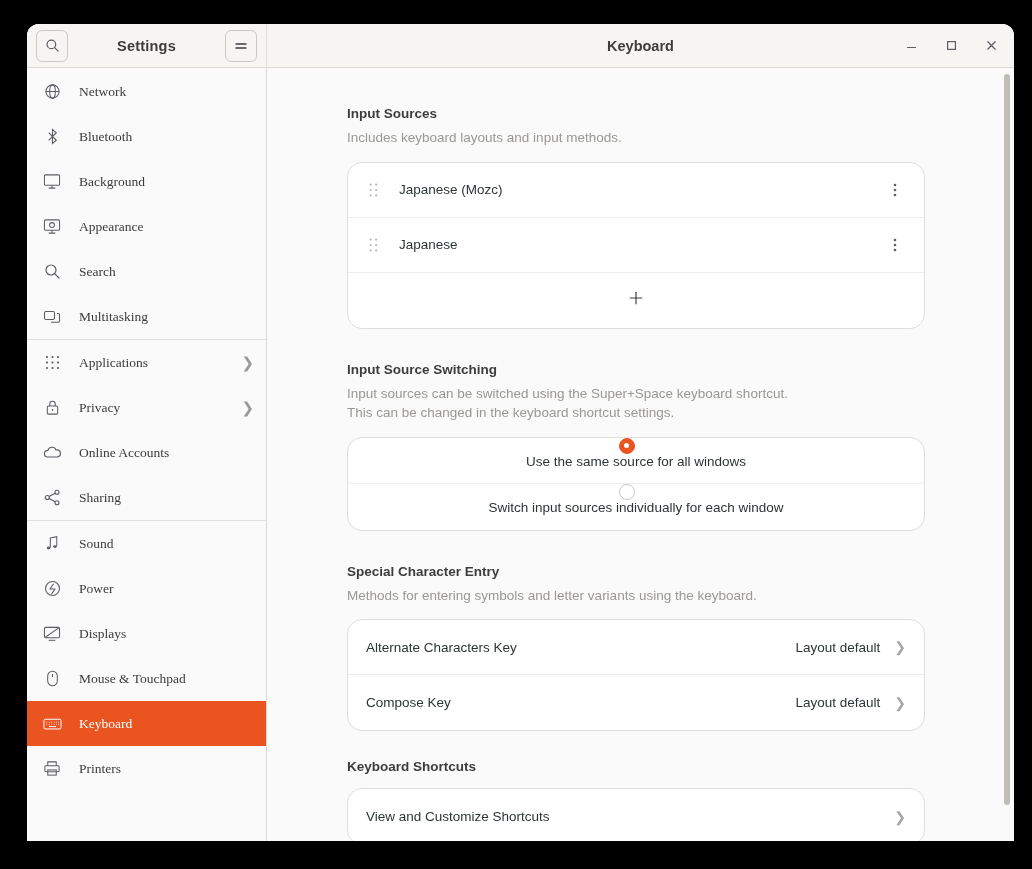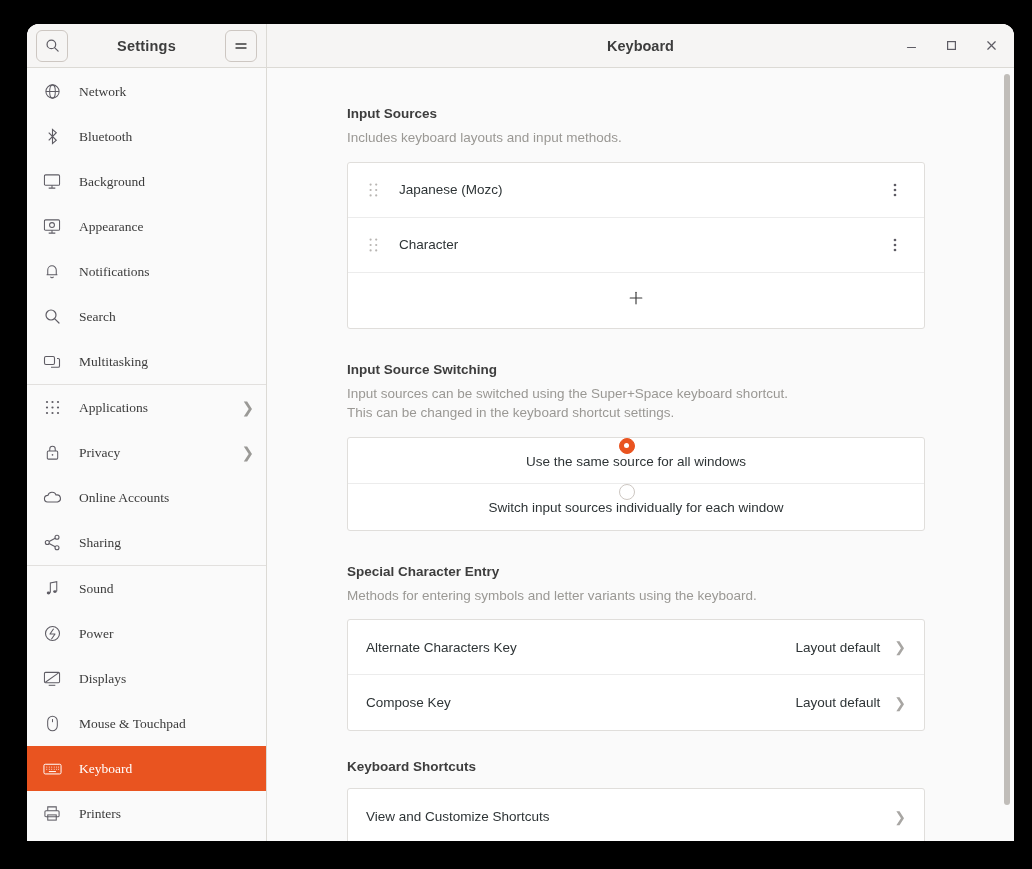--- a/index.html
+++ b/index.html
@@ -173,21 +173,21 @@
   .sec-desc {
     font-size: 13.5px;
     color: #9a9894;
     line-height: 1.45;
     margin-bottom: 14px;
   }
 
   .card {
     background: #ffffff;
     border: 1px solid #e0dedb;
-    border-radius: 3px;
+    border-radius: 15px;
     overflow: hidden;
   }
   .row {
     display: flex;
     align-items: center;
     min-height: 55px;
     padding: 0 18px;
     border-bottom: 1px solid #ececec;
     cursor: pointer;
     font-size: 13.5px;
@@ -378,29 +378,20 @@
           <svg width="18" height="17" viewBox="0 0 19 18" fill="none" stroke="currentColor" stroke-width="1.1">
             <rect x="1.5" y="2" width="16" height="11" rx="1.2"></rect>
               <circle cx="9.5" cy="7.5" r="2.6"></circle>
               <line x1="6" y1="16" x2="13" y2="16"></line>
               <line x1="9.5" y1="13" x2="9.5" y2="16"></line>
           </svg>
         </span>
         <span class="side-label">Appearance</span>
       </div>
 
-      <div class="side-item">
-        <span class="side-ico">
-          <svg width="16" height="17" viewBox="0 0 16 18" fill="none" stroke="currentColor" stroke-width="1.1">
-            <path d="M3.5 12.5 V7.5 a4.5 4.5 0 0 1 9 0 V12.5 h1.2 H2.3 Z"></path>
-              <path d="M6.4 14.6 a1.8 1.8 0 0 0 3.2 0"></path>
-          </svg>
-        </span>
-        <span class="side-label">Notifications</span>
-      </div>
 
       <div class="side-item">
         <span class="side-ico">
           <svg width="17" height="17" viewBox="0 0 17 17" fill="none" stroke="currentColor" stroke-width="1.2">
             <circle cx="7" cy="7" r="5"></circle>
               <line x1="10.8" y1="10.8" x2="15" y2="15" stroke-linecap="round"></line>
           </svg>
         </span>
         <span class="side-label">Search</span>
       </div>
@@ -582,21 +573,21 @@
                 <span class="drag-handle">
                   <svg width="9" height="14" viewBox="0 0 9 14" fill="currentColor">
                     <circle cx="1.6" cy="1.6" r="1.1"></circle>
                       <circle cx="7.2" cy="1.6" r="1.1"></circle>
                     <circle cx="1.6" cy="7" r="1.1"></circle>
                       <circle cx="7.2" cy="7" r="1.1"></circle>
                     <circle cx="1.6" cy="12.4" r="1.1"></circle>
                       <circle cx="7.2" cy="12.4" r="1.1"></circle>
                   </svg>
                 </span>
-                <span class="row-label">Character</span>
+                <span class="row-label">Japanese</span>
                 <span class="dots-menu">
                   <svg width="4" height="16" viewBox="0 0 4 16" fill="currentColor">
                     <circle cx="2" cy="3" r="1.35"></circle>
                       <circle cx="2" cy="8" r="1.35"></circle>
                       <circle cx="2" cy="13" r="1.35"></circle>
                   </svg>
                 </span>
               </div>
 
               <div class="add-row">

